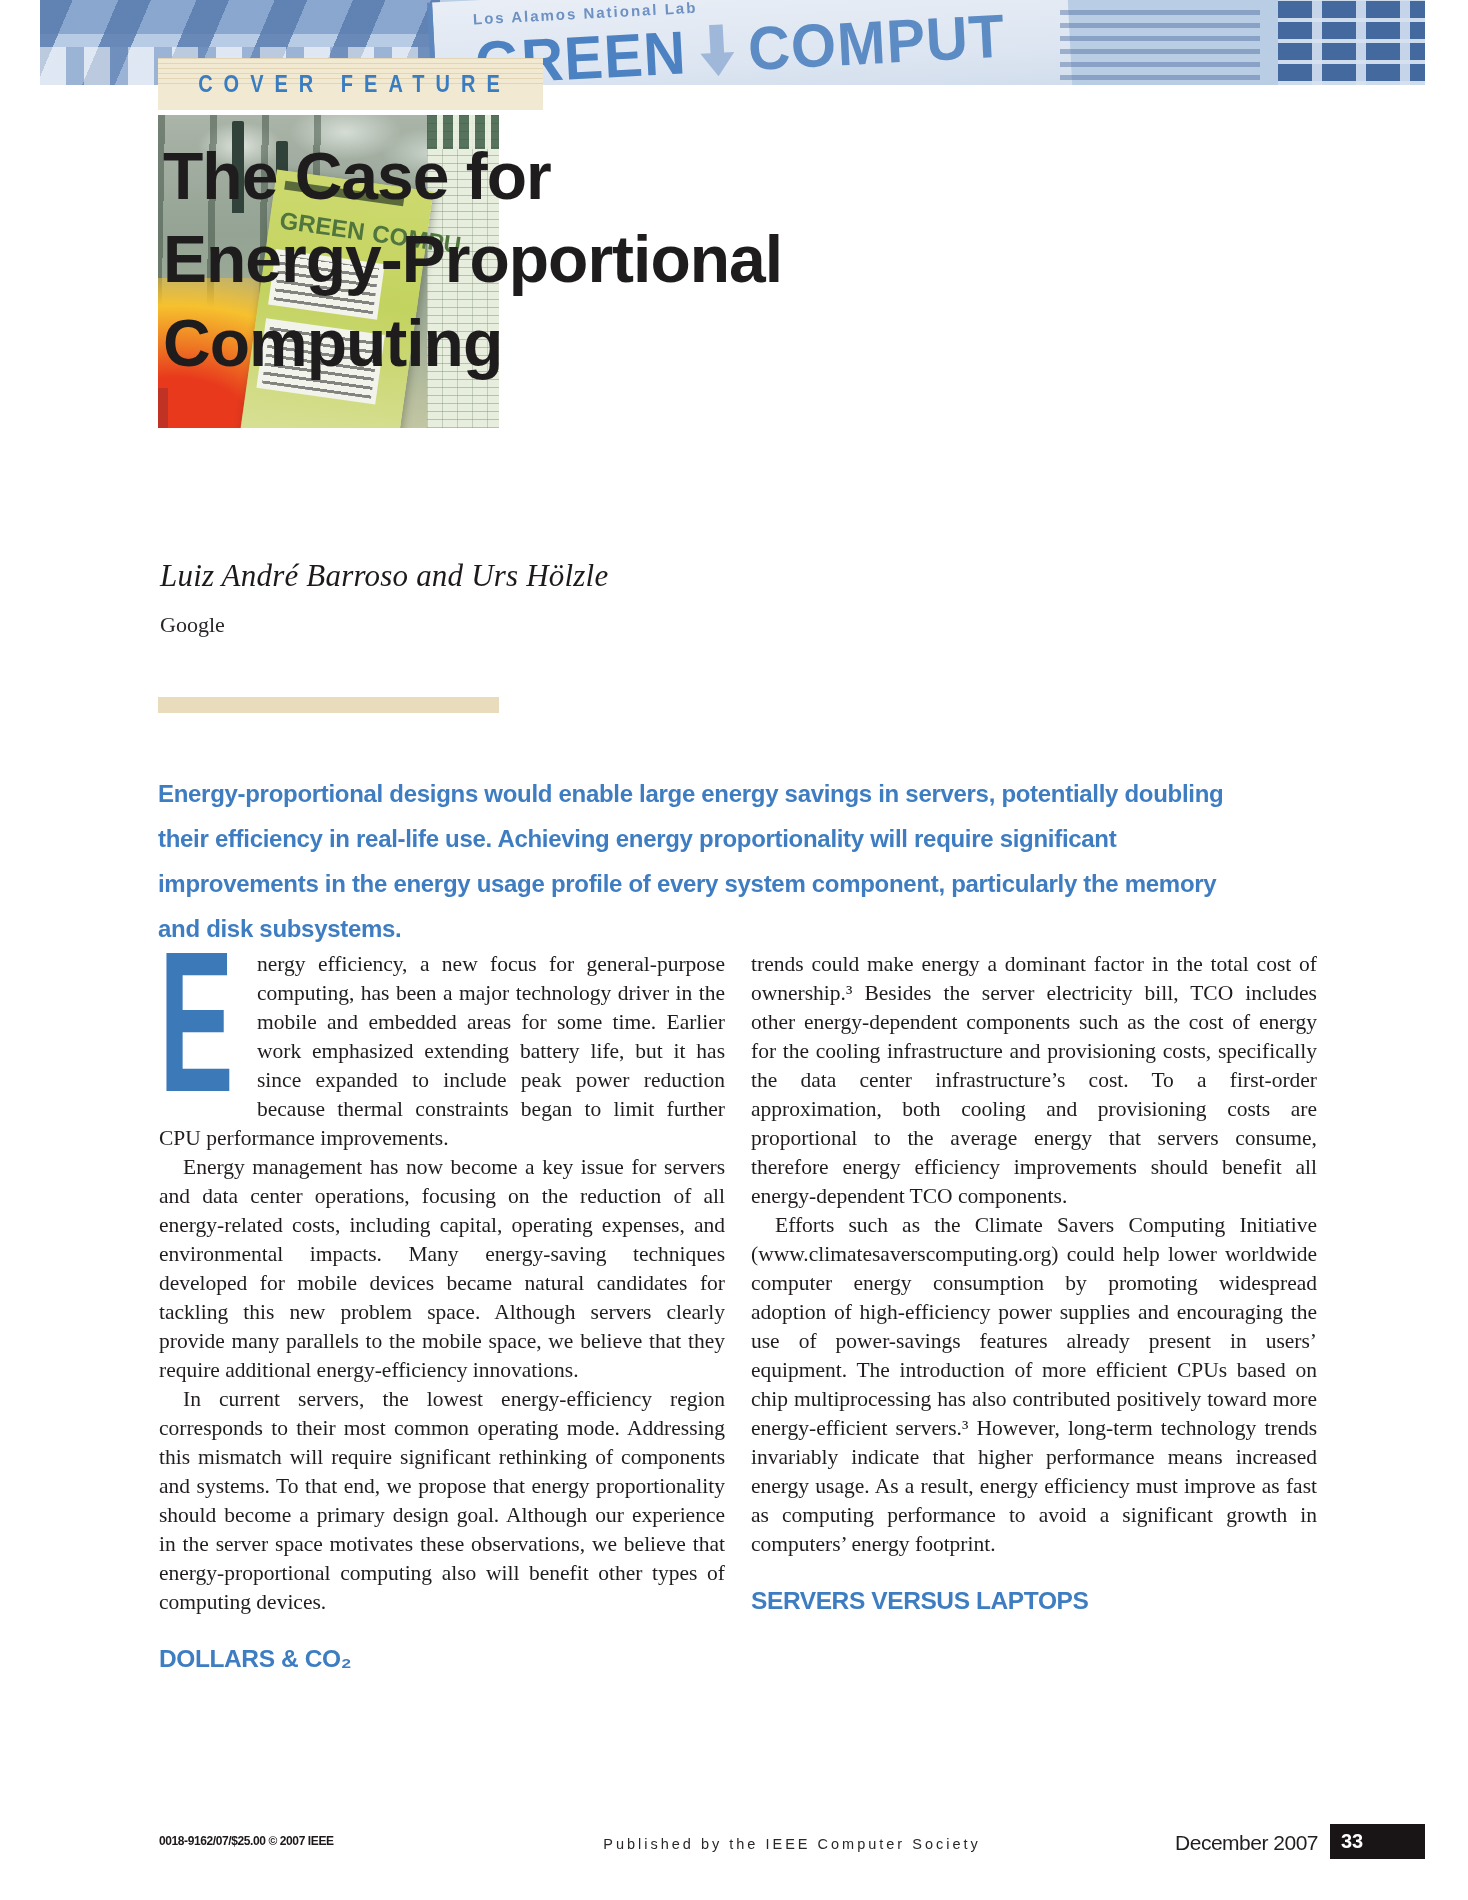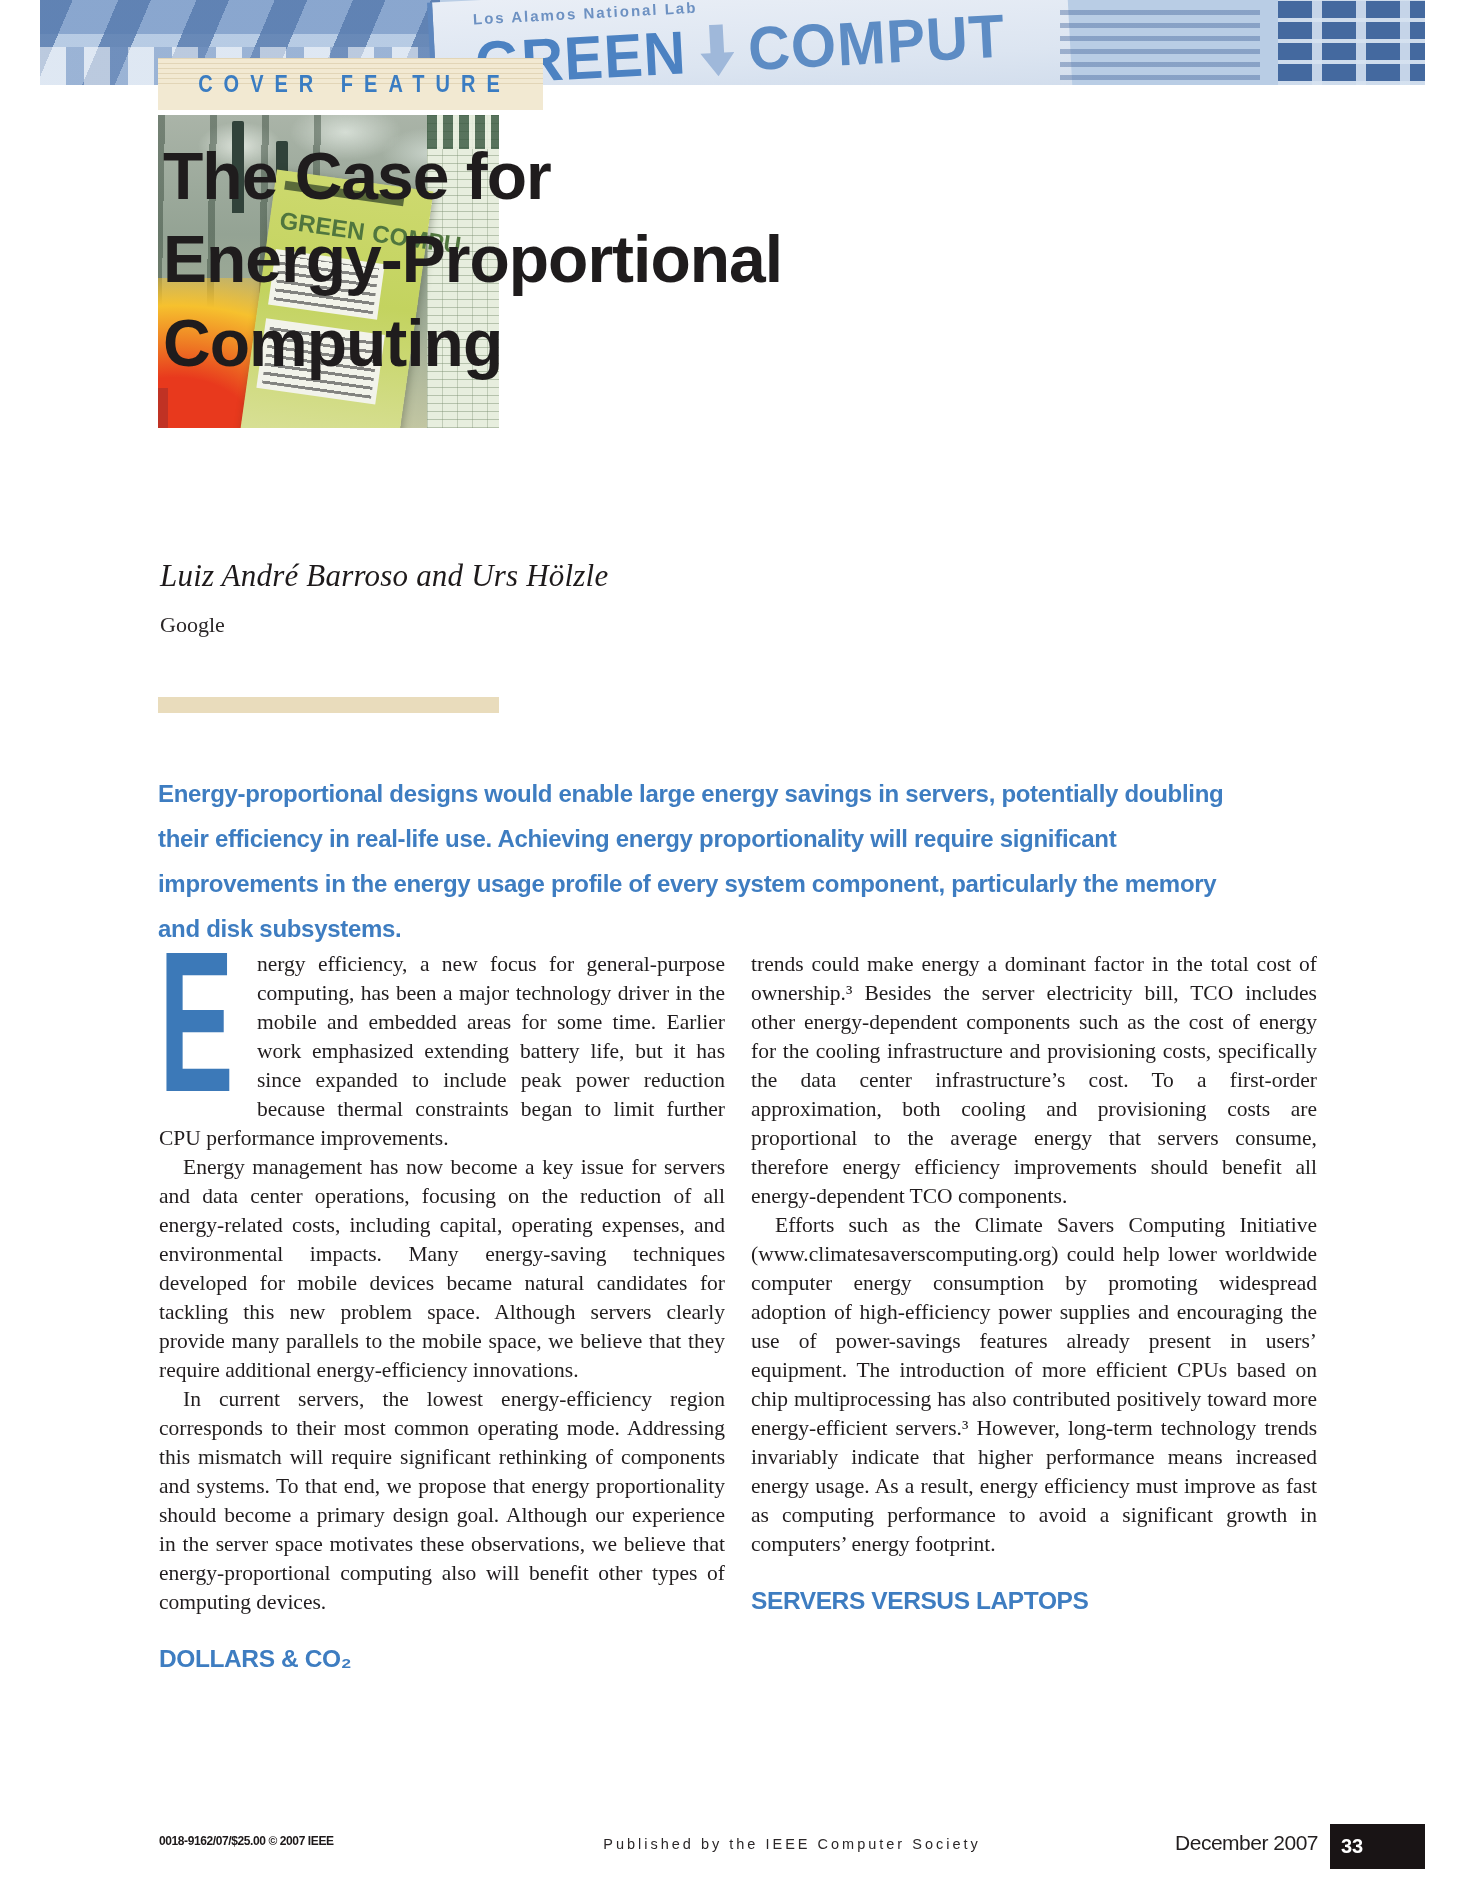--- a/index.html
+++ b/index.html
@@ -200,21 +200,21 @@
     position:absolute; left:159px; right:43px; top:1836px; text-align:center;
     font-family:"Liberation Sans",sans-serif; font-size:14.5px;
     letter-spacing:3px; color:#2b2728;
   }
   .footer-date {
     position:absolute; left:1120px; top:1831px; width:198px; text-align:right;
     font-family:"Liberation Sans",sans-serif; font-size:21px;
     letter-spacing:-.5px; color:#221e1f;
   }
   .page-badge {
-    position:absolute; left:1330px; top:1824px; width:95px; height:45px;
+    position:absolute; left:1330px; top:1824px; width:95px; height:35px;
     background:#191415; color:#ffffff;
     font-family:"Liberation Sans",sans-serif; font-weight:bold; font-size:20px;
     display:flex; align-items:center; padding-left:11px;
   }
 </style>
 </head>
 <body>
 
 <div class="page">
 

